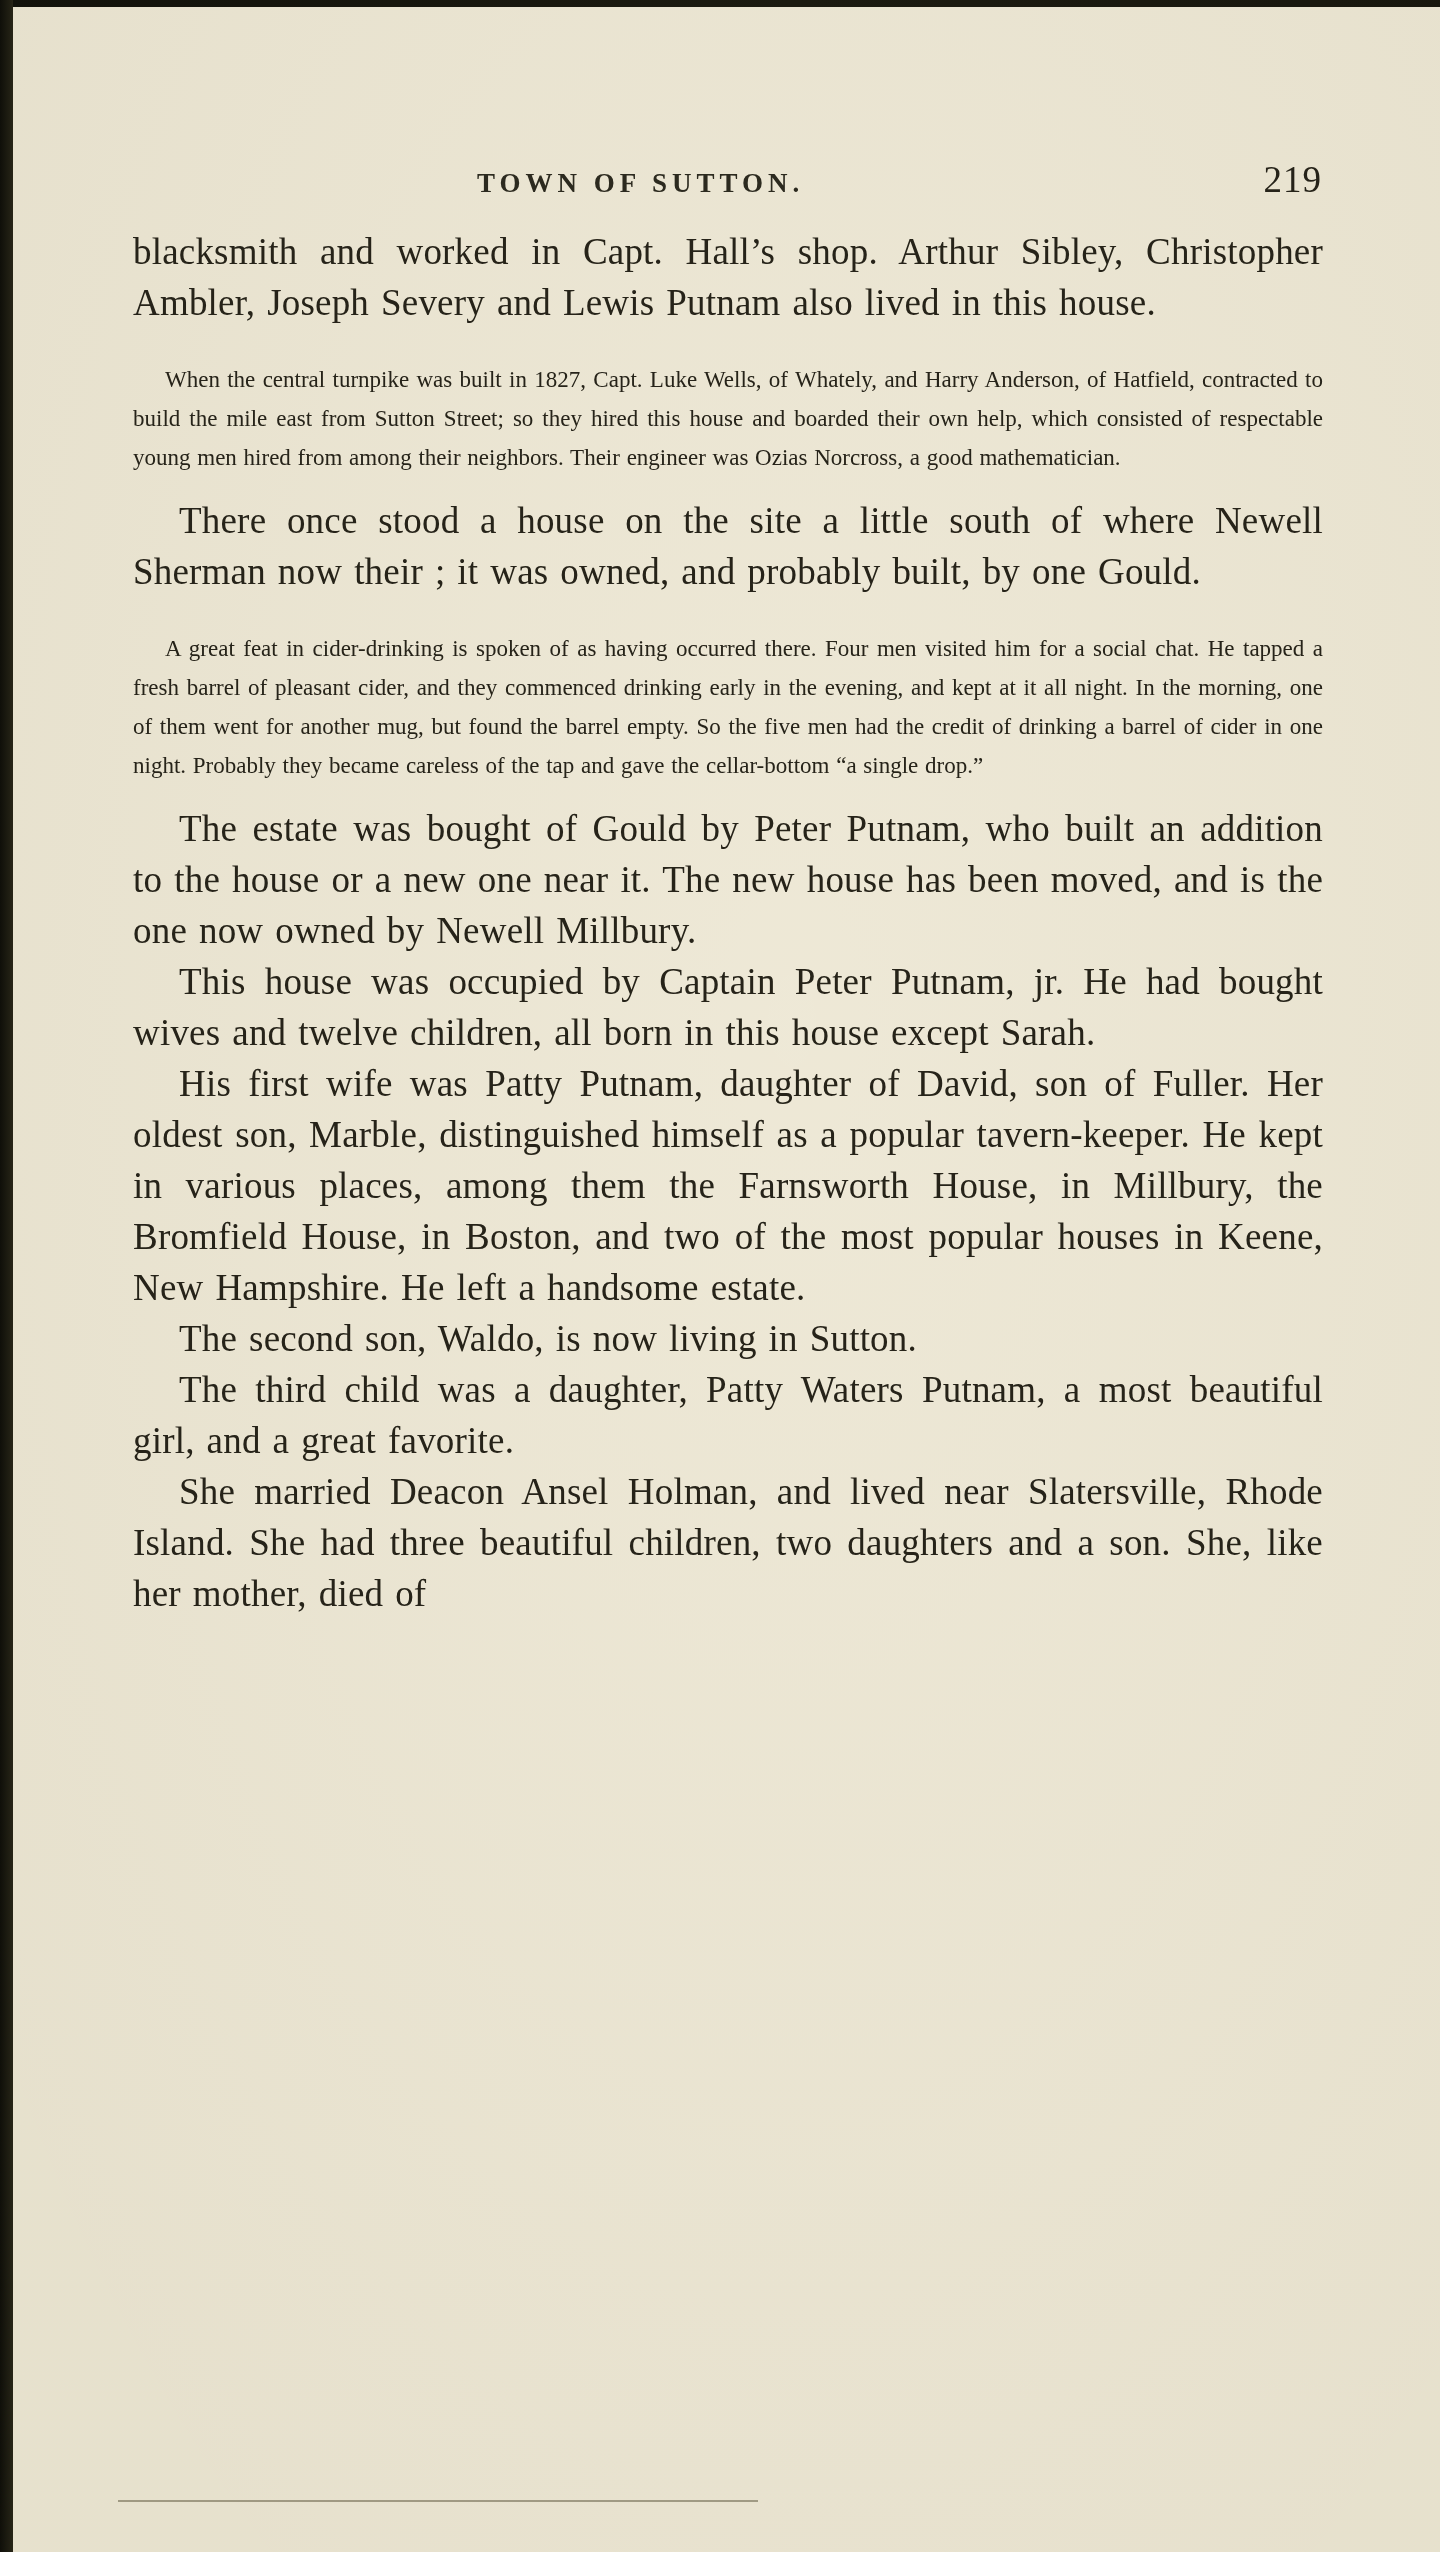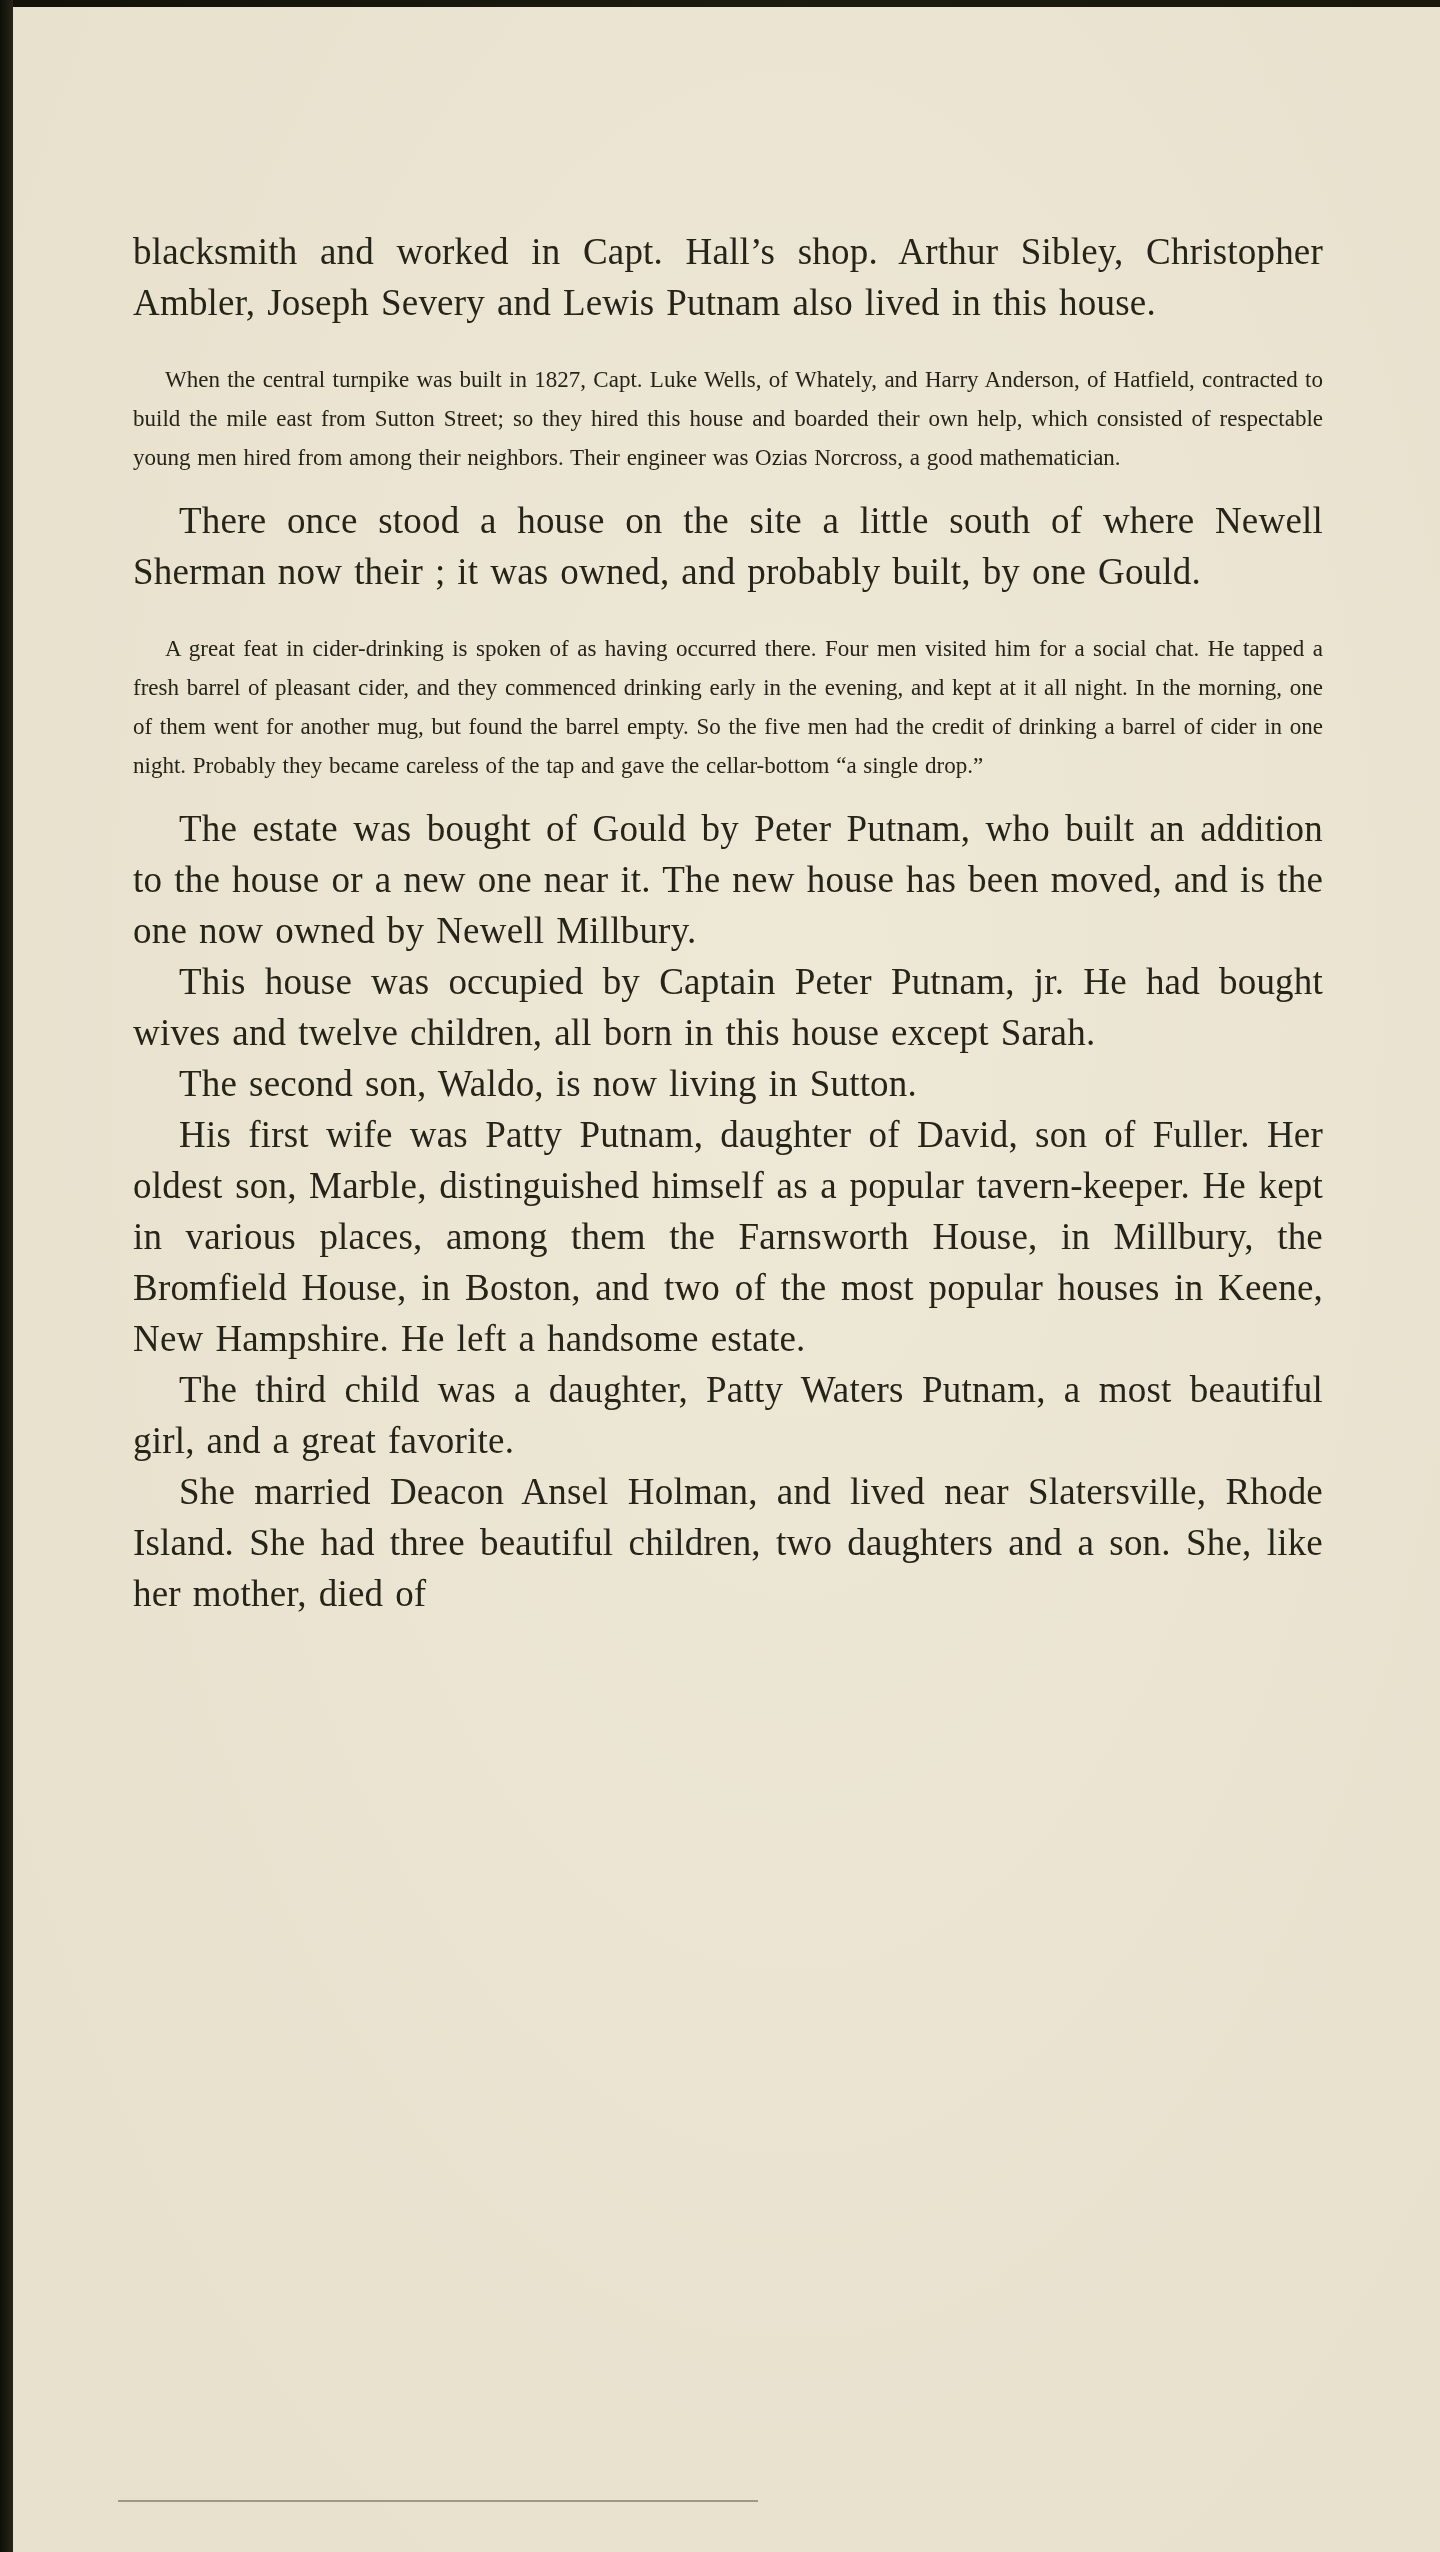--- a/index.html
+++ b/index.html
@@ -83,27 +83,31 @@
 </style>
 </head>
 <body>
 
 <div class="page">
 
   <div class="edge-top"></div>
   <div class="edge-left"></div>
   <div class="edge-bottom-line"></div>
 
+  <div class="page-header">
+    <span class="header-title">TOWN OF SUTTON.</span>
+    <span class="page-number">219</span>
+  </div>
 
   <div class="body-text">
     <p class="para-normal">blacksmith and worked in Capt. Hall’s shop.  Arthur Sibley, Christopher Ambler, Joseph Severy and Lewis Putnam also lived in this house.</p>
     <p class="para-small indent-small">When the central turnpike was built in 1827, Capt. Luke Wells, of Whately, and Harry Anderson, of Hatfield, contracted to build the mile east from Sutton Street; so they hired this house and boarded their own help, which consisted of respectable young men hired from among their neighbors.  Their engineer was Ozias Norcross, a good mathematician.</p>
     <p class="para-normal indent-normal">There once stood a house on the site a little south of where Newell Sherman now their ; it was owned, and probably built, by one Gould.</p>
     <p class="para-small indent-small">A great feat in cider-drinking is spoken of as having occurred there.  Four men visited him for a social chat.  He tapped a fresh barrel of pleasant cider, and they commenced drinking early in the evening, and kept at it all night.  In the morning, one of them went for another mug, but found the barrel empty.  So the five men had the credit of drinking a barrel of cider in one night.  Probably they became careless of the tap and gave the cellar-bottom “a single drop.”</p>
     <p class="para-normal indent-normal">The estate was bought of Gould by Peter Putnam, who built an addition to the house or a new one near it.  The new house has been moved, and is the one now owned by Newell Millbury.</p>
     <p class="para-normal indent-normal">This house was occupied by Captain Peter Putnam, jr. He had bought wives and twelve children, all born in this house except Sarah.</p>
+    <p class="para-normal indent-normal">His first wife was Patty Putnam, daughter of David, son of Fuller.  Her oldest son, Marble, distinguished himself as a popular tavern-keeper.  He kept in various places, among them the Farnsworth House, in Millbury, the Bromfield House, in Boston, and two of the most popular houses in Keene, New Hampshire.  He left a handsome estate.</p>
     <p class="para-normal indent-normal">The second son, Waldo, is now living in Sutton.</p>
-    <p class="para-normal indent-normal">His first wife was Patty Putnam, daughter of David, son of Fuller.  Her oldest son, Marble, distinguished himself as a popular tavern-keeper.  He kept in various places, among them the Farnsworth House, in Millbury, the Bromfield House, in Boston, and two of the most popular houses in Keene, New Hampshire.  He left a handsome estate.</p>
     <p class="para-normal indent-normal">The third child was a daughter, Patty Waters Putnam, a most beautiful girl, and a great favorite.</p>
     <p class="para-normal indent-normal">She married Deacon Ansel Holman, and lived near Slatersville, Rhode Island.  She had three beautiful children, two daughters and a son.  She, like her mother, died of</p>
   </div>
 
 </div>
 
 </body></html>

